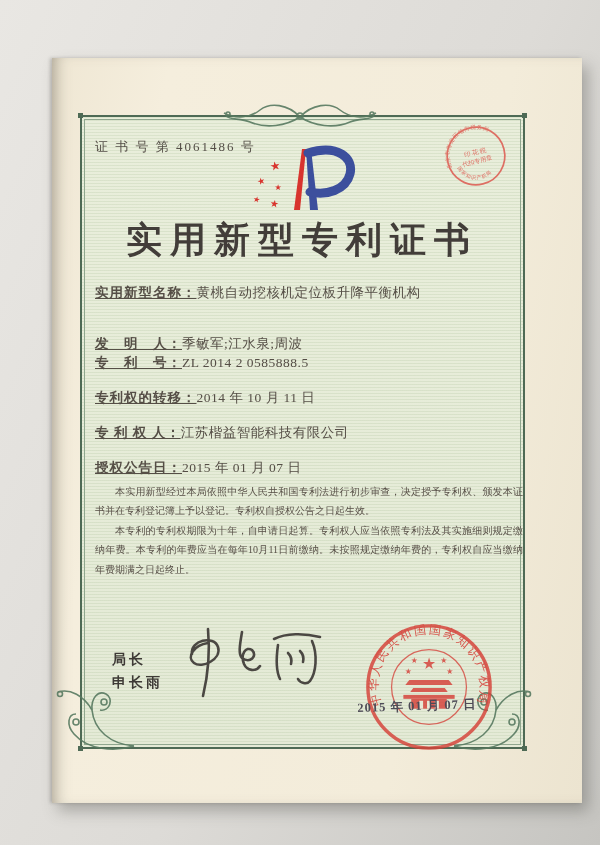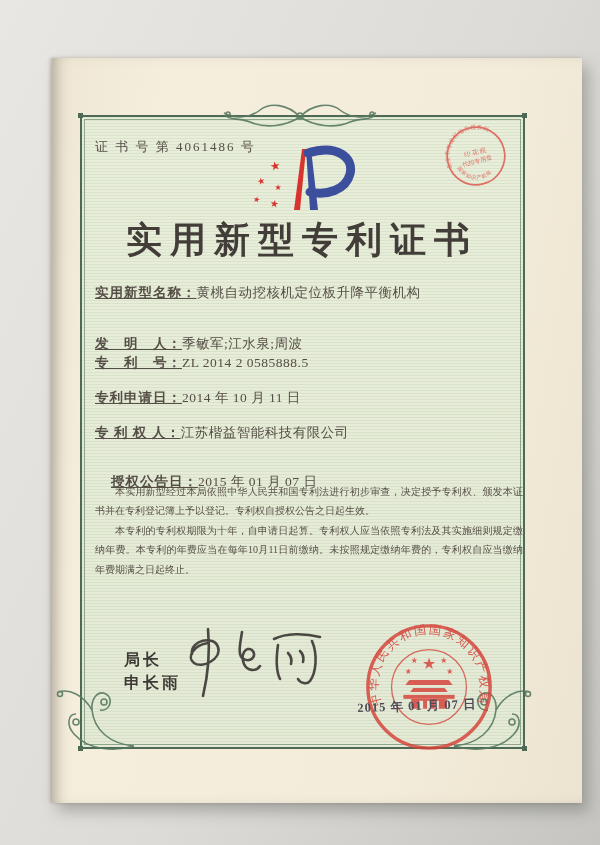--- a/index.html
+++ b/index.html
@@ -25,28 +25,28 @@
   .cert-no{position:absolute;left:43px;top:80px;font-size:13px;letter-spacing:2px;color:#544e47;}
   .logo{position:absolute;left:190px;top:86px;width:124px;height:70px;}
   .title{
     position:absolute;left:0;top:158px;width:500px;text-align:center;
     font-size:36px;font-weight:700;letter-spacing:8px;color:#423d39;
   }
   .fields{position:absolute;left:43px;top:226px;width:420px;}
   .field-row{position:absolute;left:0;font-size:13.5px;color:#554e46;white-space:nowrap;}
   .field-row .lbl{font-weight:600;letter-spacing:1px;text-decoration:underline;}
   .field-row .val{letter-spacing:.5px;}
-  .r0{top:0px;} .r1{top:35px;margin-top:16px;} .r2{top:70px;} .r3{top:105px;} .r4{top:140px;} .r5{top:189px;margin-left:16px;}
+  .r0{top:0px;} .r1{top:35px;margin-top:16px;} .r2{top:70px;} .r3{top:105px;} .r4{top:140px;} .r5{top:175px;}
   .paras{
     position:absolute;left:43px;top:424px;width:428px;
     font-size:10px;line-height:19.4px;color:#585048;
     text-align:justify;
   }
   .paras p{margin:0;text-indent:2em;}
-  .director{position:absolute;left:72px;top:590px;color:#3e3a36;font-size:16px;font-weight:700;letter-spacing:3px;line-height:23px;}
+  .director{position:absolute;left:60px;top:590px;color:#3e3a36;font-size:14px;font-weight:700;letter-spacing:3px;line-height:23px;}
   .signature{position:absolute;left:126px;top:564px;width:160px;height:84px;}
   .seal{position:absolute;left:308px;top:560px;width:138px;height:138px;opacity:.92;}
   .seal-date{
     position:absolute;left:280px;top:640px;width:170px;text-align:center;
     font-size:12.5px;color:#4e4b57;letter-spacing:1px;transform:rotate(-2deg);font-weight:600;
   }
   .footer{position:absolute;left:0;top:663px;width:500px;text-align:center;font-size:10.5px;color:#5b554d;letter-spacing:1px;}
   .tax-stamp{position:absolute;left:388px;top:62px;width:72px;height:72px;transform:rotate(-14deg);opacity:.85;}
   .ornament{position:absolute;pointer-events:none;}
   .orn-top{left:168px;top:44px;width:160px;height:30px;}
@@ -127,21 +127,21 @@
     <text x="14" y="58" font-size="8" fill="#d8342e" text-anchor="middle" transform="rotate(14 14 58)">★</text>
     <text x="32" y="63" font-size="10" fill="#d8342e" text-anchor="middle" transform="rotate(8 32 63)">★</text>
   </svg>
 
   <div class="title">实用新型专利证书</div>
 
   <div class="fields">
     <div class="field-row r0"><span class="lbl">实用新型名称：</span><span class="val">黄桃自动挖核机定位板升降平衡机构</span></div>
     <div class="field-row r1"><span class="lbl">发　明　人：</span><span class="val">季敏军;江水泉;周波</span></div>
     <div class="field-row r2"><span class="lbl">专　利　号：</span><span class="val">ZL 2014 2 0585888.5</span></div>
-    <div class="field-row r3"><span class="lbl">专利申请日：</span><span class="val">2014 年 10 月 11 日</span></div>
+    <div class="field-row r3"><span class="lbl">专利权的转移：</span><span class="val">2014 年 10 月 11 日</span></div>
     <div class="field-row r4"><span class="lbl">专 利 权 人：</span><span class="val">江苏楷益智能科技有限公司</span></div>
     <div class="field-row r5"><span class="lbl">授权公告日：</span><span class="val">2015 年 01 月 07 日</span></div>
   </div>
 
   <div class="paras">
     <p>本实用新型经过本局依照中华人民共和国专利法进行初步审查，决定授予专利权、颁发本证书并在专利登记簿上予以登记。专利权自授权公告之日起生效。</p>
     <p>本专利的专利权期限为十年，自申请日起算。专利权人应当依照专利法及其实施细则规定缴纳年费。本专利的年费应当在每年10月11日前缴纳。未按照规定缴纳年费的，专利权自应当缴纳年费期满之日起终止。</p>
   </div>
 
   <div class="director">

